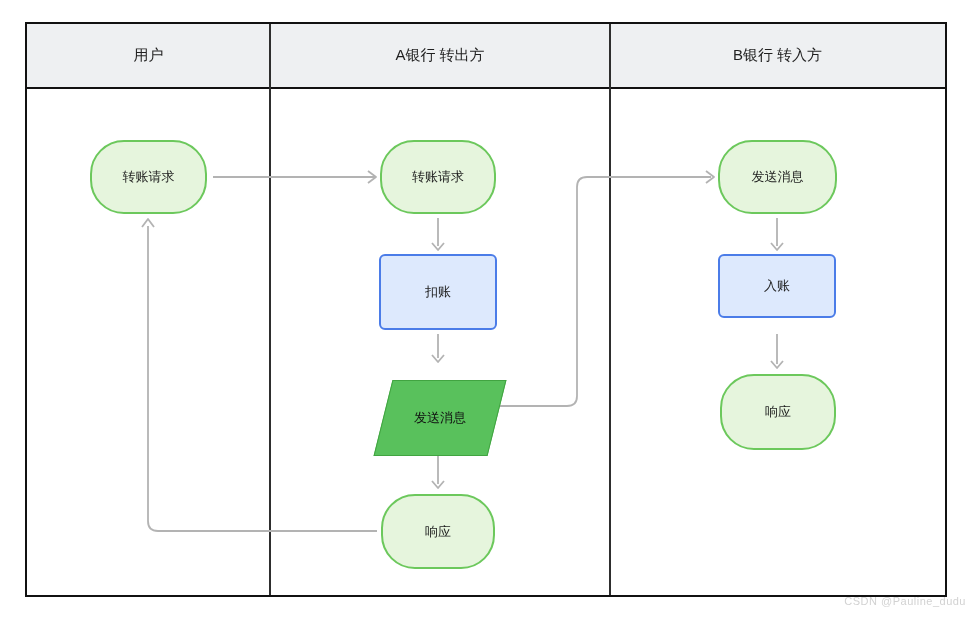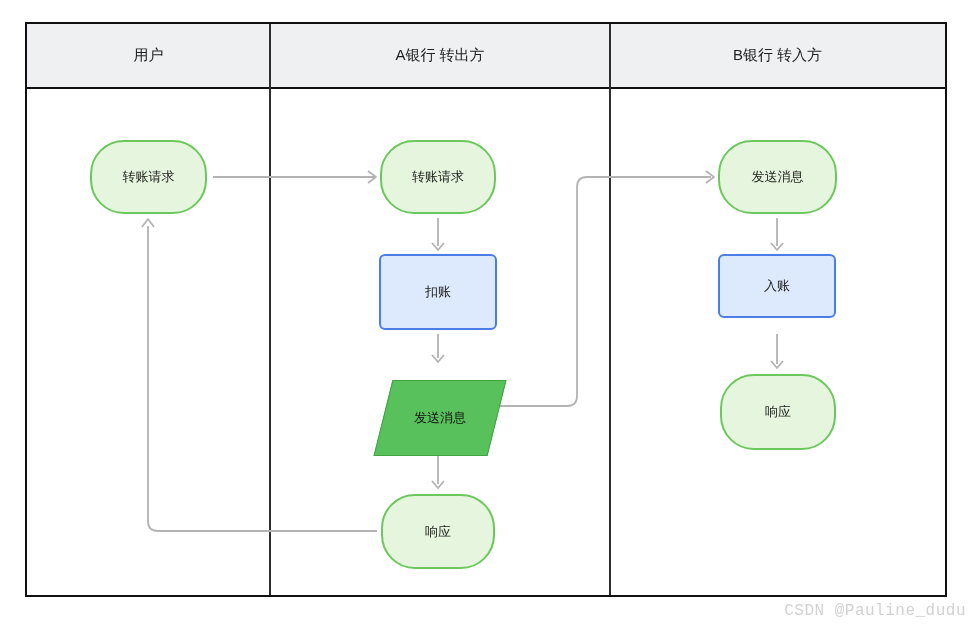--- a/index.html
+++ b/index.html
@@ -35,22 +35,22 @@
            background:var(--parallelogram-fill);
            border:1.5px solid var(--parallelogram-border);
            transform:skewX(-14deg);box-sizing:border-box;}
   .para-label{position:absolute;left:0;top:0;width:100%;height:100%;
               display:flex;align-items:center;justify-content:center;
               font-size:13px;color:#111;}
   
   svg.edges{position:absolute;left:0;top:0;width:980px;height:626px;pointer-events:none;}
   svg.edges path, svg.edges polyline{fill:none;stroke:var(--arrow);stroke-width:1.8;
                                      stroke-linejoin:round;stroke-linecap:butt;}
-  .watermark{position:absolute;right:14px;bottom:6px;font-size:16px;
-             color:var(--watermark);letter-spacing:0.5px;font-family:Liberation Mono, monospace;}
+  .watermark{position:absolute;right:14px;bottom:19px;font-size:11px;
+             color:var(--watermark);letter-spacing:0.5px;}
 </style>
 </head>
 <body>
 
 <div class="canvas">
 
   <div class="frame">
     <div class="header-row">
       <div class="header-cell hc1">用户</div>
       <div class="header-cell hc2">A银行 转出方</div>

